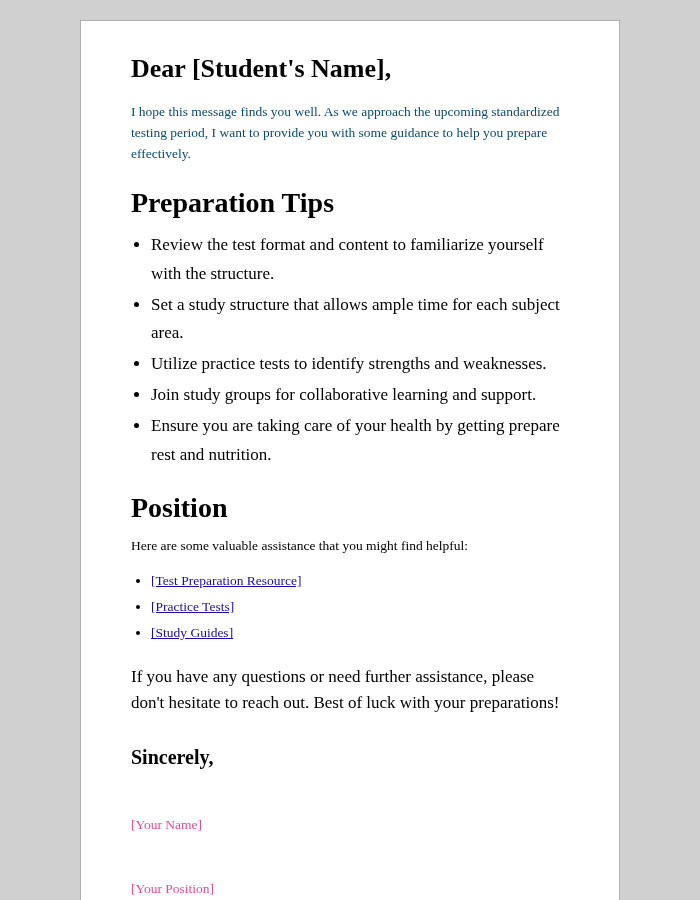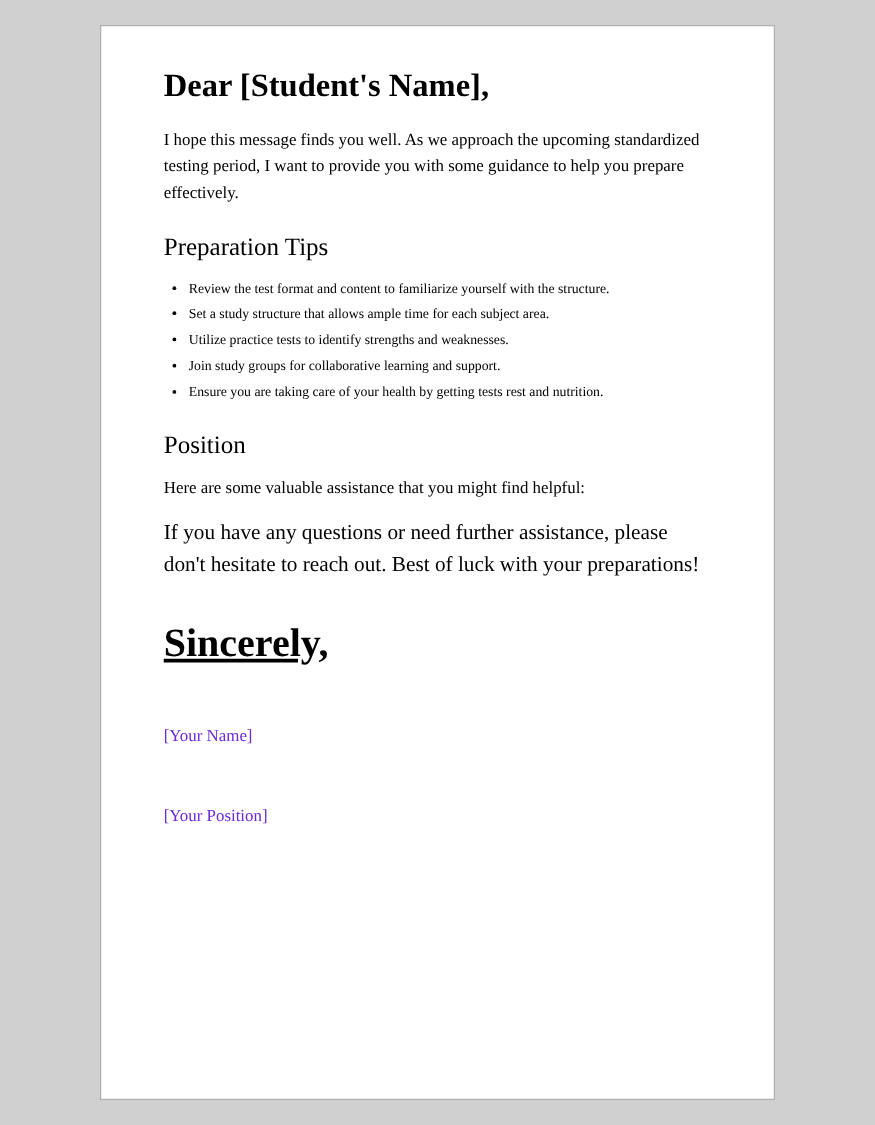--- a/index.html
+++ b/index.html
@@ -30,34 +30,34 @@
       font-size: 26px;
       font-weight: bold;
       margin-bottom: 18px;
       font-family: Georgia, serif;
     }
 
     .intro-paragraph {
       font-size: 13.5px;
       line-height: 1.55;
       margin-bottom: 22px;
-      color: #000000;
+      color: #0c4a6e;
     }
 
     .section-heading {
-      font-size: 20px;
-      font-weight: normal;
+      font-size: 28px;
+      font-weight: bold;
       margin-bottom: 12px;
       font-family: Georgia, serif;
     }
 
     .bullet-list {
       margin-left: 20px;
       margin-bottom: 22px;
-      font-size: 11px;
+      font-size: 17px;
       line-height: 1.7;
       color: #000;
     }
 
     .bullet-list li {
       margin-bottom: 2px;
     }
 
     .resources-intro {
       font-size: 13.5px;
@@ -83,57 +83,67 @@
     }
 
     .closing-paragraph {
       font-size: 17px;
       line-height: 1.55;
       margin-bottom: 30px;
       color: #000;
     }
 
     .sincerely {
-      font-size: 32px;
+      font-size: 20px;
       font-weight: bold;
       margin-bottom: 10px;
       font-family: Georgia, serif;
-      text-decoration: underline;
     }
 
     .signature-line {
       font-size: 13.5px;
-      color: #6d28d9;
+      color: #ec4899;
       margin-bottom: 14px;
       margin-top: 48px;
     }
   </style>
 </head>
 <body>
 
 <div class="document">
 
   <h1 class="greeting">Dear [Student's Name],</h1>
 
   <p class="intro-paragraph">I hope this message finds you well. As we approach the upcoming standardized testing period, I want to provide you with some guidance to help you prepare effectively.</p>
 
   <h2 class="section-heading">Preparation Tips</h2>
 
   <ul class="bullet-list">
     <li>Review the test format and content to familiarize yourself with the structure.</li>
     <li>Set a study structure that allows ample time for each subject area.</li>
     <li>Utilize practice tests to identify strengths and weaknesses.</li>
     <li>Join study groups for collaborative learning and support.</li>
-    <li>Ensure you are taking care of your health by getting tests rest and nutrition.</li>
+    <li>Ensure you are taking care of your health by getting prepare rest and nutrition.</li>
   </ul>
 
   <h2 class="section-heading">Position</h2>
 
   <p class="resources-intro">Here are some valuable assistance that you might find helpful:</p>
 
+  <ul class="link-list">
+    <li>
+      <a href="#">[Test Preparation Resource]</a>
+    </li>
+    <li>
+      <a href="#">[Practice Tests]</a>
+    </li>
+    <li>
+      <a href="#">[Study Guides]</a>
+    </li>
+  </ul>
 
   <p class="closing-paragraph">If you have any questions or need further assistance, please don't hesitate to reach out. Best of luck with your preparations!</p>
 
   <h2 class="sincerely">Sincerely,</h2>
 
   <p class="signature-line">[Your Name]</p>
 
   <p class="signature-line">[Your Position]</p>
 
 

